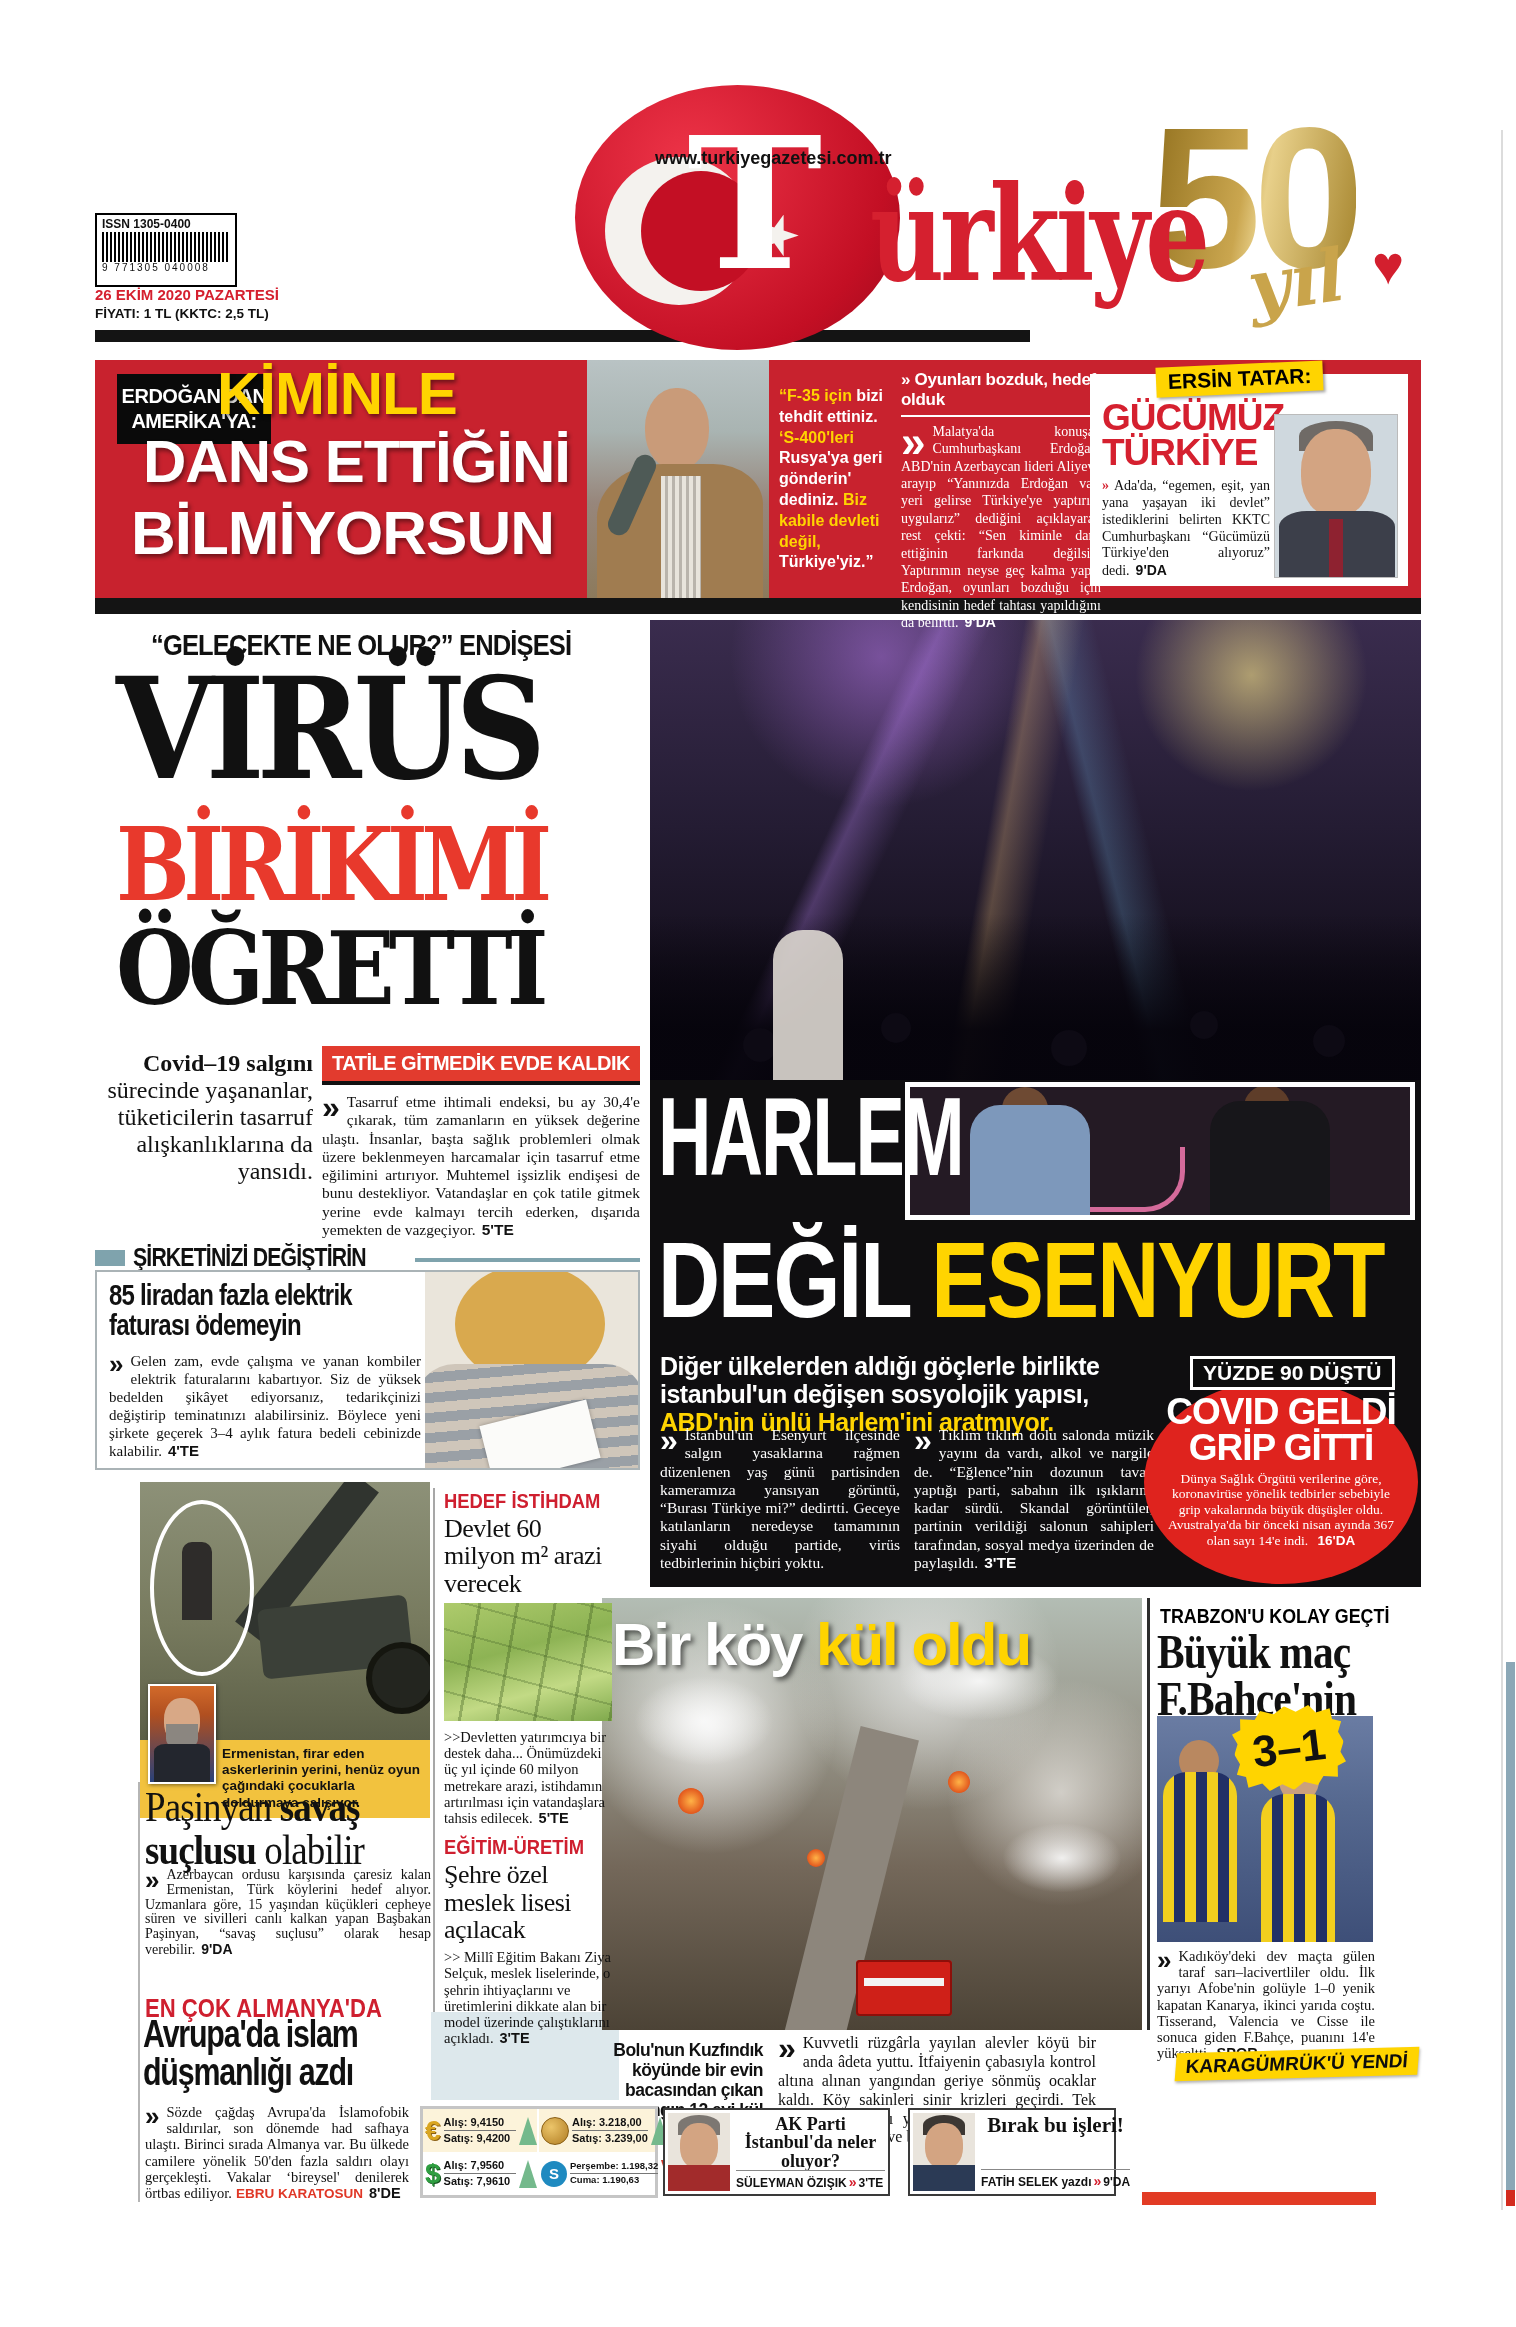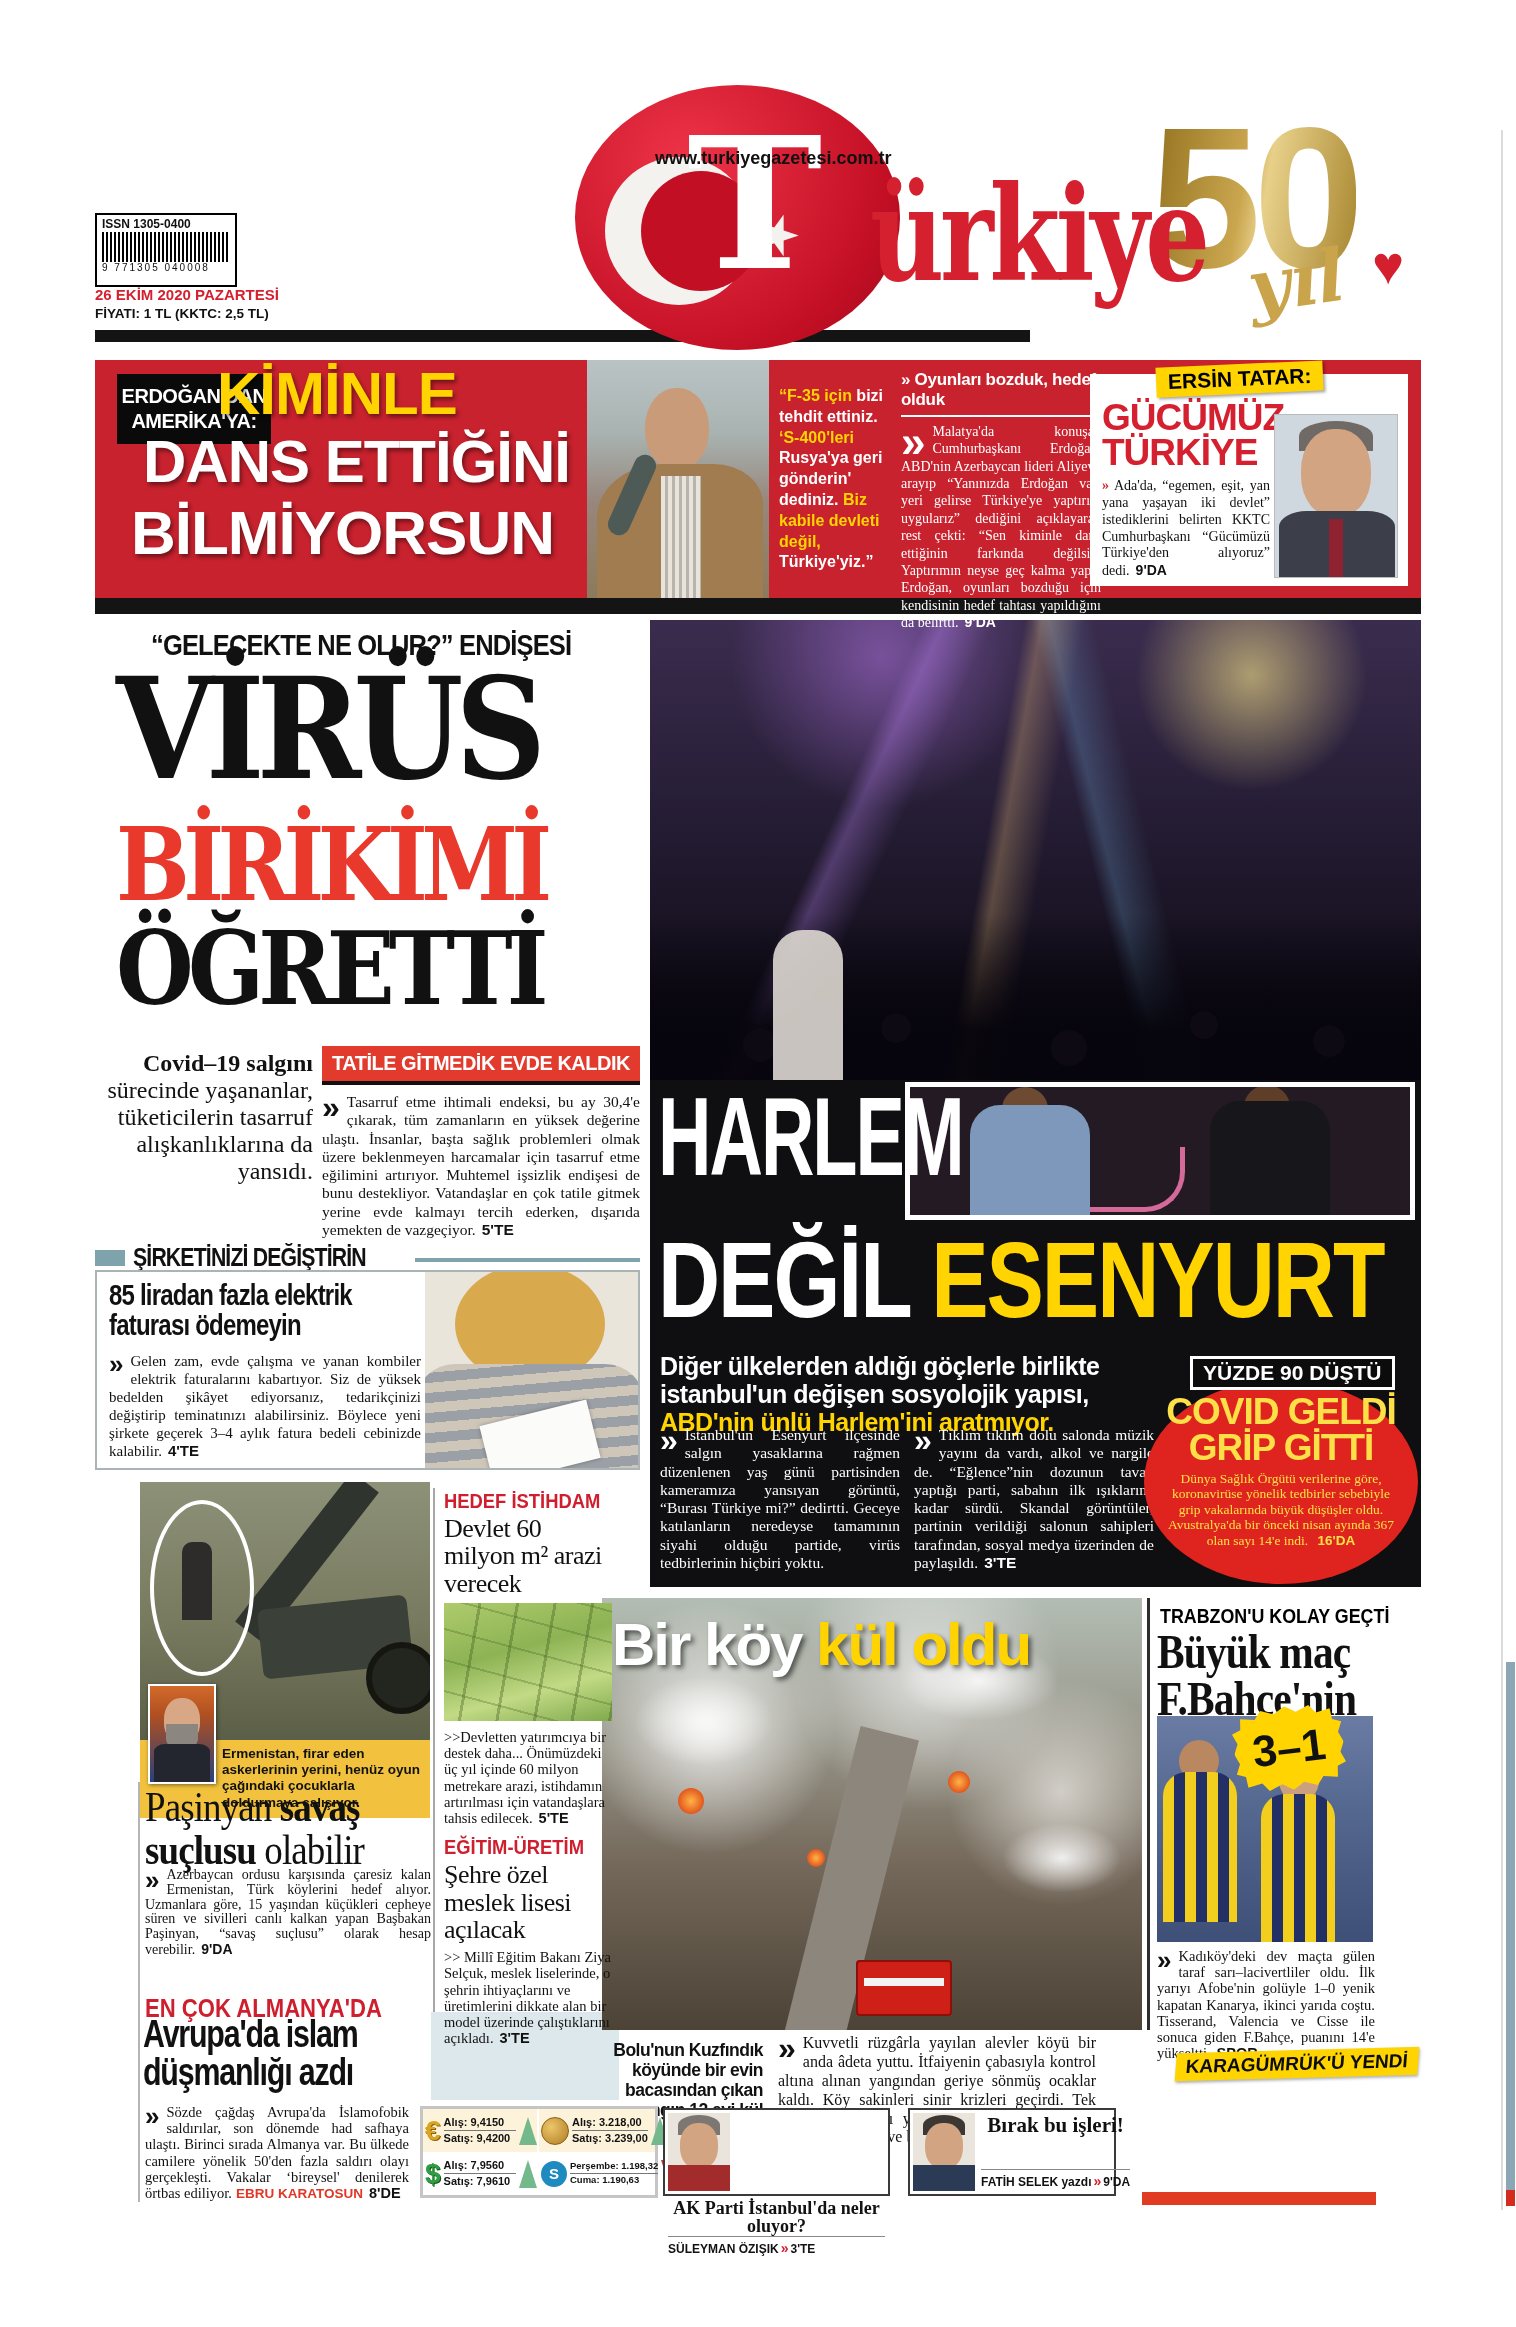--- a/index.html
+++ b/index.html
@@ -111,21 +111,21 @@
   .e-l2{position:absolute;left:8px;top:146px;font-size:86px;font-weight:bold;letter-spacing:-2px;line-height:1;
         transform:scaleY(1.25);transform-origin:0 0;white-space:nowrap;}
   .e-l2 .w{color:#fff;} .yel{color:#ffd400;}
   .e-deck{position:absolute;left:10px;top:272px;width:490px;font-size:25px;font-weight:bold;line-height:1.12;
           letter-spacing:-.5px;color:#fff;}
   .e-cols{position:absolute;left:10px;top:346px;width:494px;display:flex;gap:14px;color:#fff;}
   .e-col{width:240px;font-family:"Liberation Serif",serif;font-size:15.5px;line-height:1.18;text-align:justify;}
   .c-label{position:absolute;left:540px;top:276px;background:#0c0c0c;border:3px solid #fff;color:#fff;
            font-weight:bold;font-size:21px;padding:2px 10px;z-index:3;}
   .c-circle{position:absolute;left:494px;top:300px;width:274px;height:204px;border-radius:50%;background:#df231e;
-            color:#fde047;text-align:center;z-index:2;padding-top:14px;box-sizing:border-box;}
+            color:#ffffff;text-align:center;z-index:2;padding-top:14px;box-sizing:border-box;}
   .c-t{font-size:37px;font-weight:bold;letter-spacing:-1px;line-height:.98;}
   .c-body{font-family:"Liberation Serif",serif;font-size:13.5px;line-height:1.16;padding:4px 22px 0 22px;}
 
   
   .sh-head{left:95px;top:1243px;width:545px;display:flex;align-items:center;gap:8px;}
   .sh-sq{width:30px;height:16px;background:#7fa3ad;}
   .sh-title{font-size:25px;font-weight:bold;letter-spacing:-1px;}
   .sh-line{flex:1;height:4px;background:#7fa3ad;margin-top:4px;}
   .el-box{left:95px;top:1270px;width:545px;height:200px;border:2px solid #aab3b6;box-sizing:border-box;background:#fff;}
   .el-photo{position:absolute;right:0;top:0;width:213px;height:196px;overflow:hidden;background:#eae5db;}
@@ -236,21 +236,21 @@
   .mk-lines{flex:1;}
   .mk-l{font-size:11px;font-weight:bold;border-bottom:1px solid #777;line-height:1.35;white-space:nowrap;}
   .mk-l:last-child{border-bottom:none;}
   .mk-ls{font-size:9.5px;}
   .arr{width:0;height:0;flex:none;}
   .arr-up{border-left:9px solid transparent;border-right:9px solid transparent;border-bottom:28px solid #74b98c;}
   .arr-dn{border-left:9px solid transparent;border-right:9px solid transparent;border-top:28px solid #d0372b;}
 
   
   .colbox{border:2px solid #3a3a3a;background:#fff;padding:3px;box-sizing:border-box;display:flex;gap:6px;height:88px;}
-  .cb1{left:663px;top:2108px;width:227px;flex-direction:column;}
+  .cb1{left:663px;top:2108px;width:227px;}
   .cb2{left:908px;top:2108px;width:208px;}
   .cb-photo{width:62px;height:78px;flex:none;position:relative;overflow:hidden;background:#e9e4dc;}
   .cb-face{position:absolute;left:12px;top:10px;width:38px;height:46px;border-radius:45%;background:#d3a482;}
   .cb-hair{position:absolute;left:10px;top:2px;width:42px;height:20px;border-radius:50% 50% 0 0;background:#7c7772;}
   .cb-body-red{position:absolute;left:0;top:52px;width:62px;height:26px;background:#a22b2b;}
   .cb-body-navy{position:absolute;left:0;top:52px;width:62px;height:26px;background:#2b3a55;}
   .cb-right{flex:1;display:flex;flex-direction:column;justify-content:space-between;padding:2px 0;}
   .cb-title{font-family:"Liberation Serif",serif;font-weight:bold;font-size:18px;line-height:1.02;text-align:center;}
   .cb-by{border-top:1.5px solid #888;padding-top:3px;text-align:left;font-weight:bold;font-size:12px;white-space:nowrap;}
   .cb-by .chev-red{font-size:14px;margin:0 2px;}

